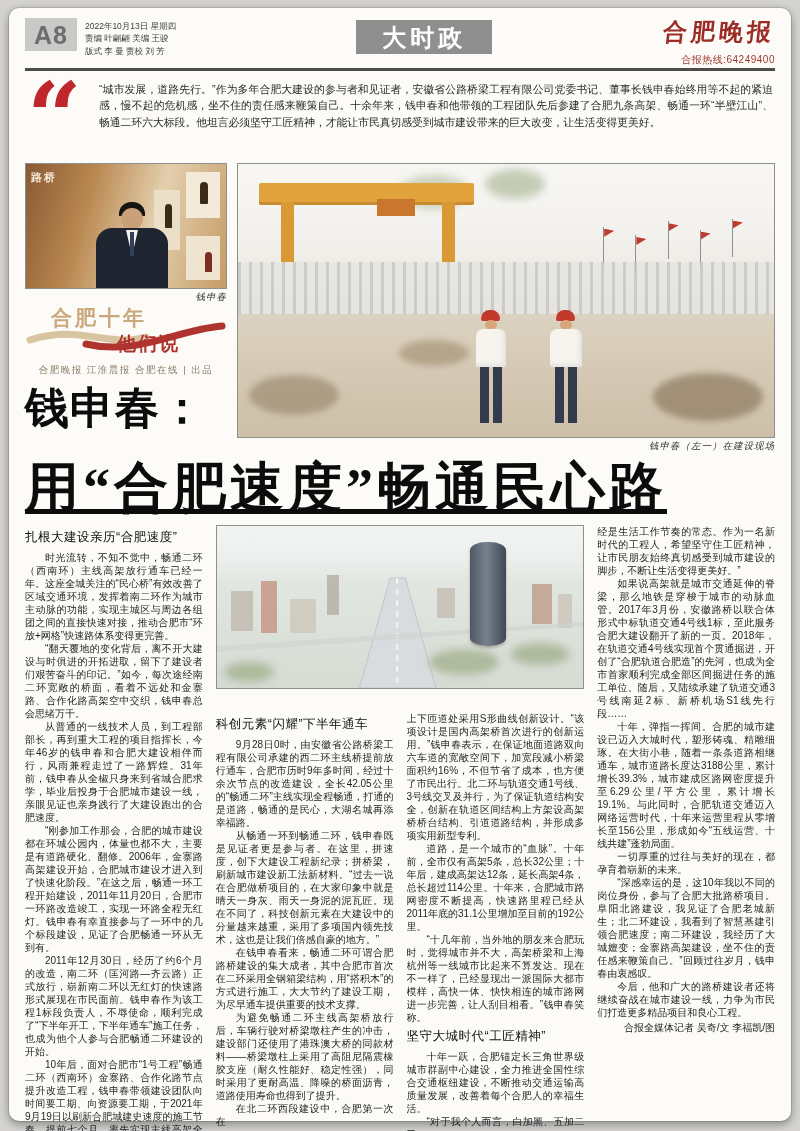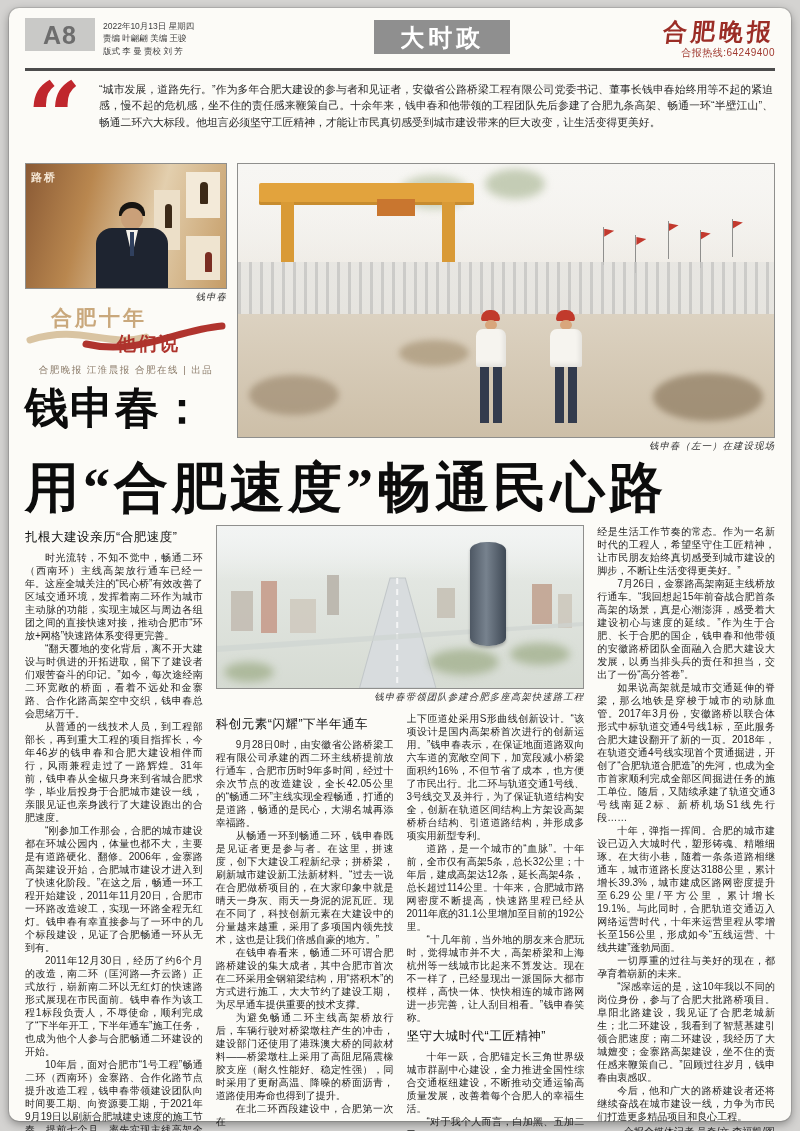--- a/index.html
+++ b/index.html
@@ -3,28 +3,28 @@
 <meta charset="utf-8">
 <style>
   html,body{margin:0;padding:0;}
   body{width:800px;height:1131px;background:#d4d3d1;font-family:"Liberation Sans","DejaVu Sans",sans-serif;overflow:hidden;}
   .stage{position:relative;width:800px;height:1131px;}
   .paper{position:absolute;left:9px;top:8px;width:782px;height:1113px;background:#fcfbf7;border-radius:10px;
          box-shadow:0 3px 10px rgba(0,0,0,.38),0 0 0 1px #bdbcba;padding:10px 16px;box-sizing:border-box;}
 
   
   .masthead{display:flex;align-items:flex-start;border-bottom:3px solid #4c4c4c;padding-bottom:4px;height:46px;}
-  .page-badge{background:#c9c9c7;color:#6d6d6d;font-weight:bold;font-size:25px;padding:5px 18px 3px;line-height:1;letter-spacing:1px;}
+  .page-badge{background:#c9c9c7;color:#6d6d6d;font-weight:bold;font-size:25px;padding:5px 9px 3px;line-height:1;letter-spacing:1px;}
   .meta{margin-left:8px;font-size:8.5px;color:#3c3c3c;line-height:1.45;padding-top:2px;}
   .section-box{background:#8f8f8f;color:#ffffff;font-weight:bold;font-size:24px;letter-spacing:4px;
                padding:6px 26px 4px;margin-left:180px;margin-top:2px;line-height:1;}
   .brand{margin-left:auto;text-align:right;padding-top:1px;}
   .brand-name{font-family:"Liberation Serif","DejaVu Serif",serif;font-weight:bold;font-size:24px;color:#9b2d26;
               letter-spacing:4px;transform:skewX(-6deg);line-height:1.1;}
-  .hotline{font-size:10px;color:#a03a30;margin-top:1px;letter-spacing:.5px;}
+  .hotline{font-size:10px;color:#a03a30;margin-top:8px;letter-spacing:.5px;}
 
   
   .intro{display:flex;margin:10px 2px 6px;height:76px;}
   .quote-mark{font-family:"DejaVu Serif",serif;font-size:95px;line-height:.78;color:#c0272d;width:72px;flex:none;
               font-weight:bold;}
   .intro-text{margin:0;font-size:10.8px;line-height:1.52;color:#2a2a2a;text-align:justify;}
 
   
   .feature{display:flex;gap:10px;height:290px;margin-top:2px;}
   .feature-left{width:202px;flex:none;display:flex;flex-direction:column;}
@@ -65,21 +65,21 @@
   .worker{position:absolute;width:34px;bottom:5%;}
   .helmet{width:19px;height:11px;background:#c13a2c;border-radius:10px 10px 3px 3px;margin:0 auto;}
   .face{width:12px;height:10px;background:#d8a67c;border-radius:50%;margin:-1px auto 0;}
   .shirt{width:30px;height:38px;background:#f6f4ef;border-radius:7px 7px 2px 2px;margin:-1px auto 0;box-shadow:inset -3px -3px 4px rgba(0,0,0,.07);}
   .pants{width:22px;height:56px;margin:0 auto;background:linear-gradient(90deg,#333b4d 0 9px,rgba(0,0,0,0) 9px 13px,#333b4d 13px);}
 
   
   .headline-1{font-family:"Liberation Serif","DejaVu Serif",serif;font-weight:900;color:#0c0c0c;
               font-size:44px;line-height:1;margin:10px 0 0;letter-spacing:1px;}
   .headline-2{font-family:"Liberation Serif","DejaVu Serif",serif;font-weight:900;color:#0c0c0c;
-              font-size:54px;line-height:1;margin:8px 0 10px;letter-spacing:4px;white-space:nowrap;}
+              font-size:54px;line-height:1;margin:8px 0 10px;letter-spacing:4px;white-space:nowrap;text-decoration:underline;}
 
   
   .body-grid{display:grid;grid-template-columns:repeat(4,1fr);grid-template-rows:182px 1fr;
              column-gap:13px;row-gap:5px;height:608px;overflow:hidden;}
   .col{overflow:hidden;}
   .col1{grid-column:1;grid-row:1/3;}
   .aerial-fig{grid-column:2/4;grid-row:1;margin:0;}
   .col2{grid-column:2;grid-row:2;}
   .col3{grid-column:3;grid-row:2;}
   .col4{grid-column:4;grid-row:1/3;}
@@ -245,21 +245,20 @@
           <svg class="a-road" viewBox="0 0 360 162" preserveAspectRatio="none">
             <polygon points="140,162 215,162 185,52 170,52" fill="#d8dcde" stroke="#c2c7c9" stroke-width="1"></polygon>
             <line x1="177" y1="52" x2="177" y2="162" stroke="#f4f5f5" stroke-width="2" stroke-dasharray="6 5"></line>
             <polygon points="0,120 360,96 360,100 0,126" fill="#cfd4d2" opacity=".7"></polygon>
           </svg>
           <div class="tower"></div>
           <div class="green" style="left:58%;bottom:8%;width:70px;height:26px;"></div>
           <div class="green" style="left:80%;bottom:14%;width:60px;height:22px;"></div>
           <div class="green" style="left:2%;bottom:4%;width:50px;height:20px;"></div>
         </div>
-        <figcaption class="aerial-cap">钱申春带领团队参建合肥多座高架快速路工程</figcaption>
       </figure>
 
       <div class="col col2">
         <h3 class="subhead">科创元素“闪耀”下半年通车</h3>
         <p class="bp indent">9月28日0时，由安徽省公路桥梁工程有限公司承建的西二环主线桥提前放行通车，合肥市历时9年多时间，经过十余次节点的改造建设，全长42.05公里的“畅通二环”主线实现全程畅通，打通的是道路，畅通的是民心，大湖名城再添幸福路。</p>
         <p class="bp indent">从畅通一环到畅通二环，钱申春既是见证者更是参与者。在这里，拼速度，创下大建设工程新纪录；拼桥梁，刷新城市建设新工法新材料。“过去一说在合肥做桥项目的，在大家印象中就是晴天一身灰、雨天一身泥的泥瓦匠。现在不同了，科技创新元素在大建设中的分量越来越重，采用了多项国内领先技术，这也是让我们倍感自豪的地方。”</p>
         <p class="bp indent">在钱申春看来，畅通二环可谓合肥路桥建设的集大成者，其中合肥市首次在二环采用全钢箱梁结构，用“搭积木”的方式进行施工，大大节约了建设工期，为尽早通车提供重要的技术支撑。</p>
         <p class="bp indent">为避免畅通二环主线高架桥放行后，车辆行驶对桥梁墩柱产生的冲击，建设部门还使用了港珠澳大桥的同款材料——桥梁墩柱上采用了高阻尼隔震橡胶支座（耐久性能好、稳定性强），同时采用了更耐高温、降噪的桥面沥青，道路使用寿命也得到了提升。</p>
         <p class="bp indent">在北二环西段建设中，合肥第一次在</p>
       </div>
@@ -268,21 +267,20 @@
         <p class="bp">上下匝道处采用S形曲线创新设计。“该项设计是国内高架桥首次进行的创新运用。”钱申春表示，在保证地面道路双向六车道的宽敞空间下，加宽段减小桥梁面积约16%，不但节省了成本，也方便了市民出行。北二环与轨道交通1号线、3号线交叉及并行，为了保证轨道结构安全，创新在轨道区间结构上方架设高架桥桥台结构、引道道路结构，并形成多项实用新型专利。</p>
         <p class="bp indent">道路，是一个城市的“血脉”。十年前，全市仅有高架5条，总长32公里；十年后，建成高架达12条，延长高架4条，总长超过114公里。十年来，合肥城市路网密度不断提高，快速路里程已经从2011年底的31.1公里增加至目前的192公里。</p>
         <p class="bp indent">“十几年前，当外地的朋友来合肥玩时，觉得城市并不大，高架桥梁和上海杭州等一线城市比起来不算发达。现在不一样了，已经显现出一派国际大都市模样，高快一体、快快相连的城市路网进一步完善，让人刮目相看。”钱申春笑称。</p>
         <h3 class="subhead">坚守大城时代“工匠精神”</h3>
         <p class="bp indent">十年一跃，合肥锚定长三角世界级城市群副中心建设，全力推进全国性综合交通枢纽建设，不断推动交通运输高质量发展，改善着每个合肥人的幸福生活。</p>
         <p class="bp indent">“对于我个人而言，白加黑、五加二已</p>
       </div>
 
       <div class="col col4">
         <p class="bp">经是生活工作节奏的常态。作为一名新时代的工程人，希望坚守住工匠精神，让市民朋友始终真切感受到城市建设的脚步，不断让生活变得更美好。”</p>
-        <p class="bp indent">7月26日，金寨路高架南延主线桥放行通车。“我回想起15年前奋战合肥首条高架的场景，真是心潮澎湃，感受着大建设初心与速度的延续。”作为生于合肥、长于合肥的国企，钱申春和他带领的安徽路桥团队全面融入合肥大建设大发展，以勇当排头兵的责任和担当，交出了一份“高分答卷”。</p>
         <p class="bp indent">如果说高架就是城市交通延伸的脊梁，那么地铁是穿梭于城市的动脉血管。2017年3月份，安徽路桥以联合体形式中标轨道交通4号线1标，至此服务合肥大建设翻开了新的一页。2018年，在轨道交通4号线实现首个贯通掘进，开创了“合肥轨道合肥造”的先河，也成为全市首家顺利完成全部区间掘进任务的施工单位。随后，又陆续承建了轨道交通3号线南延2标、新桥机场S1线先行段……</p>
         <p class="bp indent">十年，弹指一挥间。合肥的城市建设已迈入大城时代，塑形铸魂、精雕细琢。在大街小巷，随着一条条道路相继通车，城市道路长度达3188公里，累计增长39.3%，城市建成区路网密度提升至6.29公里/平方公里，累计增长19.1%。与此同时，合肥轨道交通迈入网络运营时代，十年来运营里程从零增长至156公里，形成如今“五线运营、十线共建”蓬勃局面。</p>
         <p class="bp indent">一切厚重的过往与美好的现在，都孕育着崭新的未来。</p>
         <p class="bp indent">“深感幸运的是，这10年我以不同的岗位身份，参与了合肥大批路桥项目。阜阳北路建设，我见证了合肥老城新生；北二环建设，我看到了智慧基建引领合肥速度；南二环建设，我经历了大城嬗变；金寨路高架建设，坐不住的责任感来鞭策自己。”回顾过往岁月，钱申春由衷感叹。</p>
         <p class="bp indent">今后，他和广大的路桥建设者还将继续奋战在城市建设一线，力争为市民们打造更多精品项目和良心工程。</p>
         <p class="credit">合报全媒体记者 吴奇/文 李福凯/图</p>
       </div>
 
     </section>
   </div>

